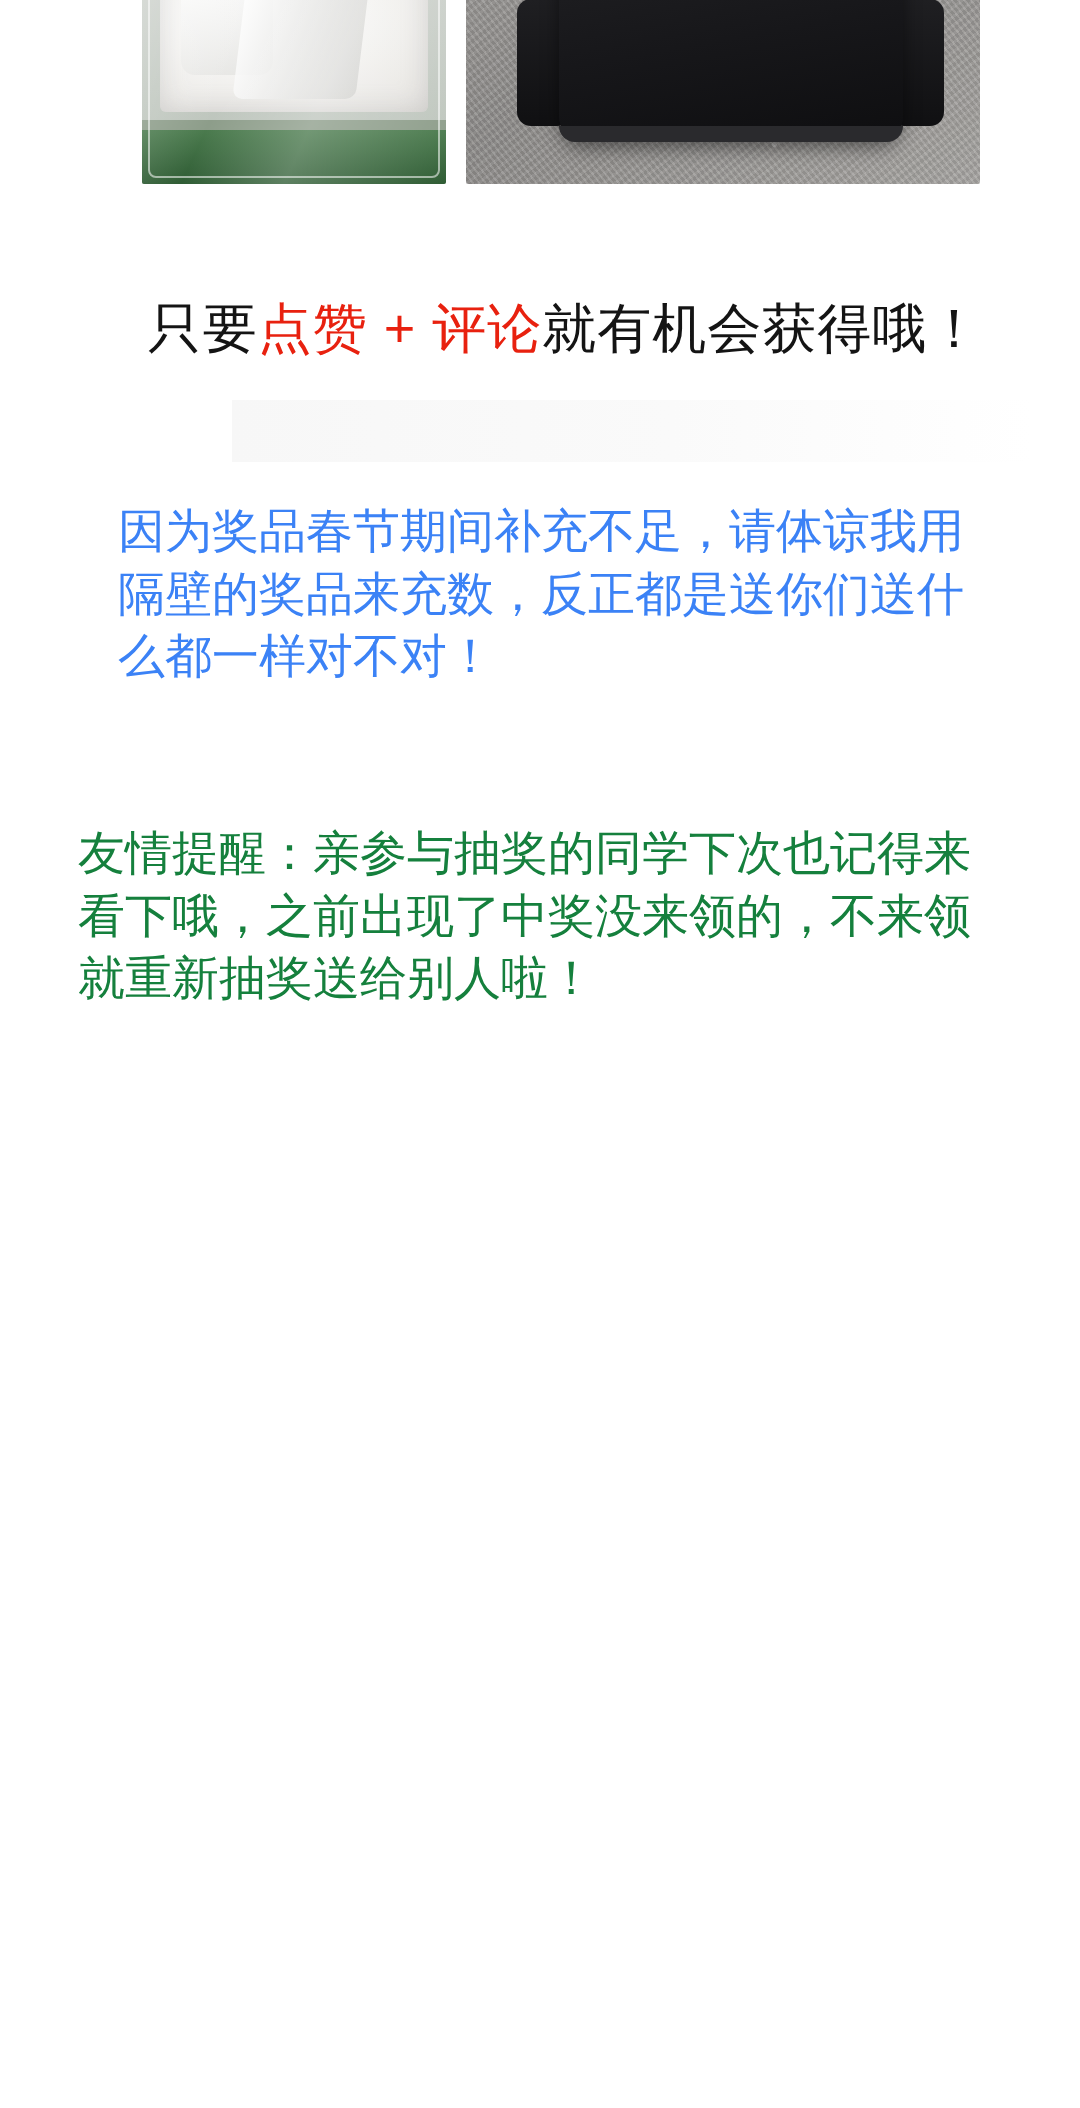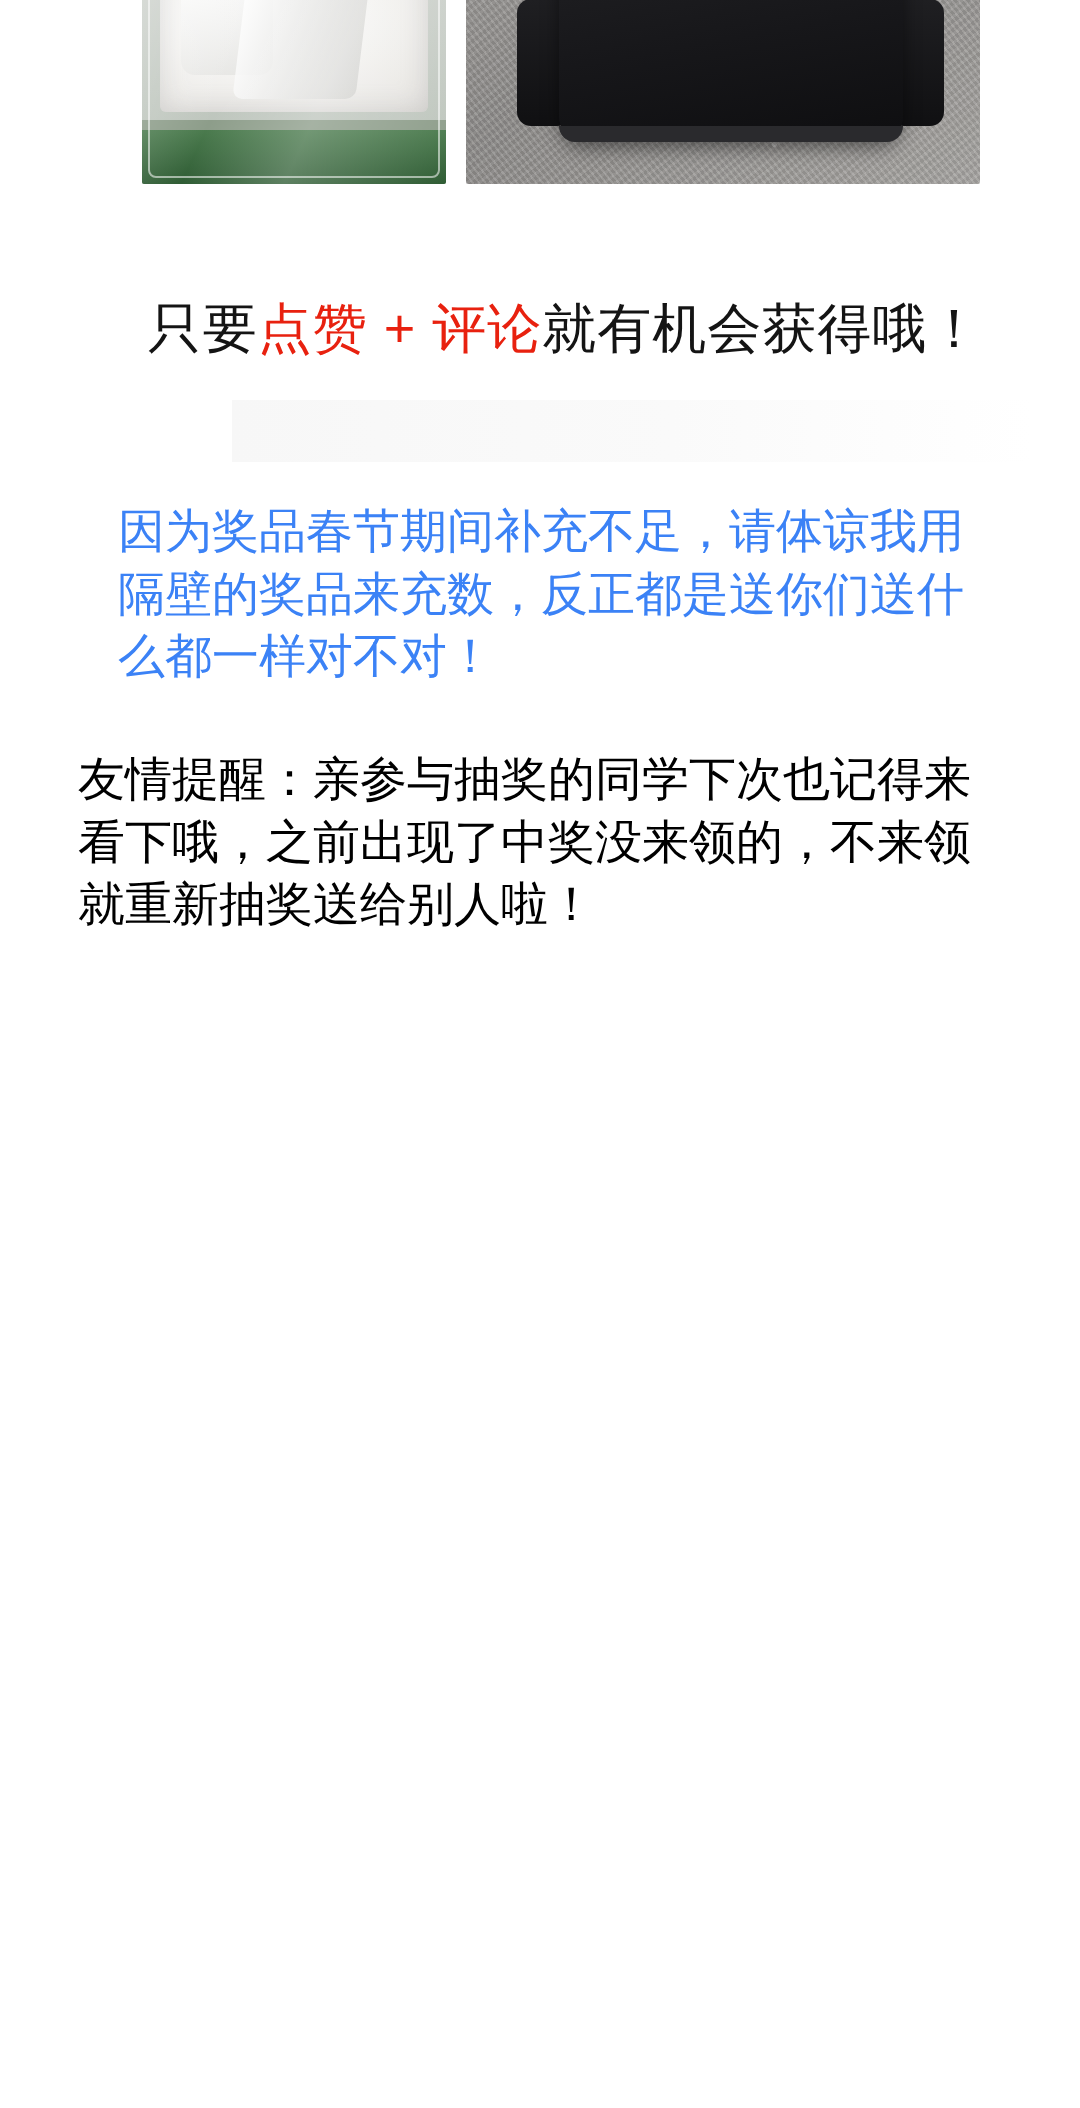--- a/index.html
+++ b/index.html
@@ -195,22 +195,22 @@
     width: 846px;
     font-size: 47px;
     line-height: 1.33;
     color: #3b82f6;
     letter-spacing: 0px;
   }
   .para-note {
     top: 500px;
   }
   .para-warn {
-    top: 748px;
-    color: #000000;
+    top: 822px;
+    color: #15803d;
     left: 78px;
     width: 930px;
   }
 </style>
 </head>
 <body>
 
 <div class="photo-strip">
 
   <div class="photo photo-left">

